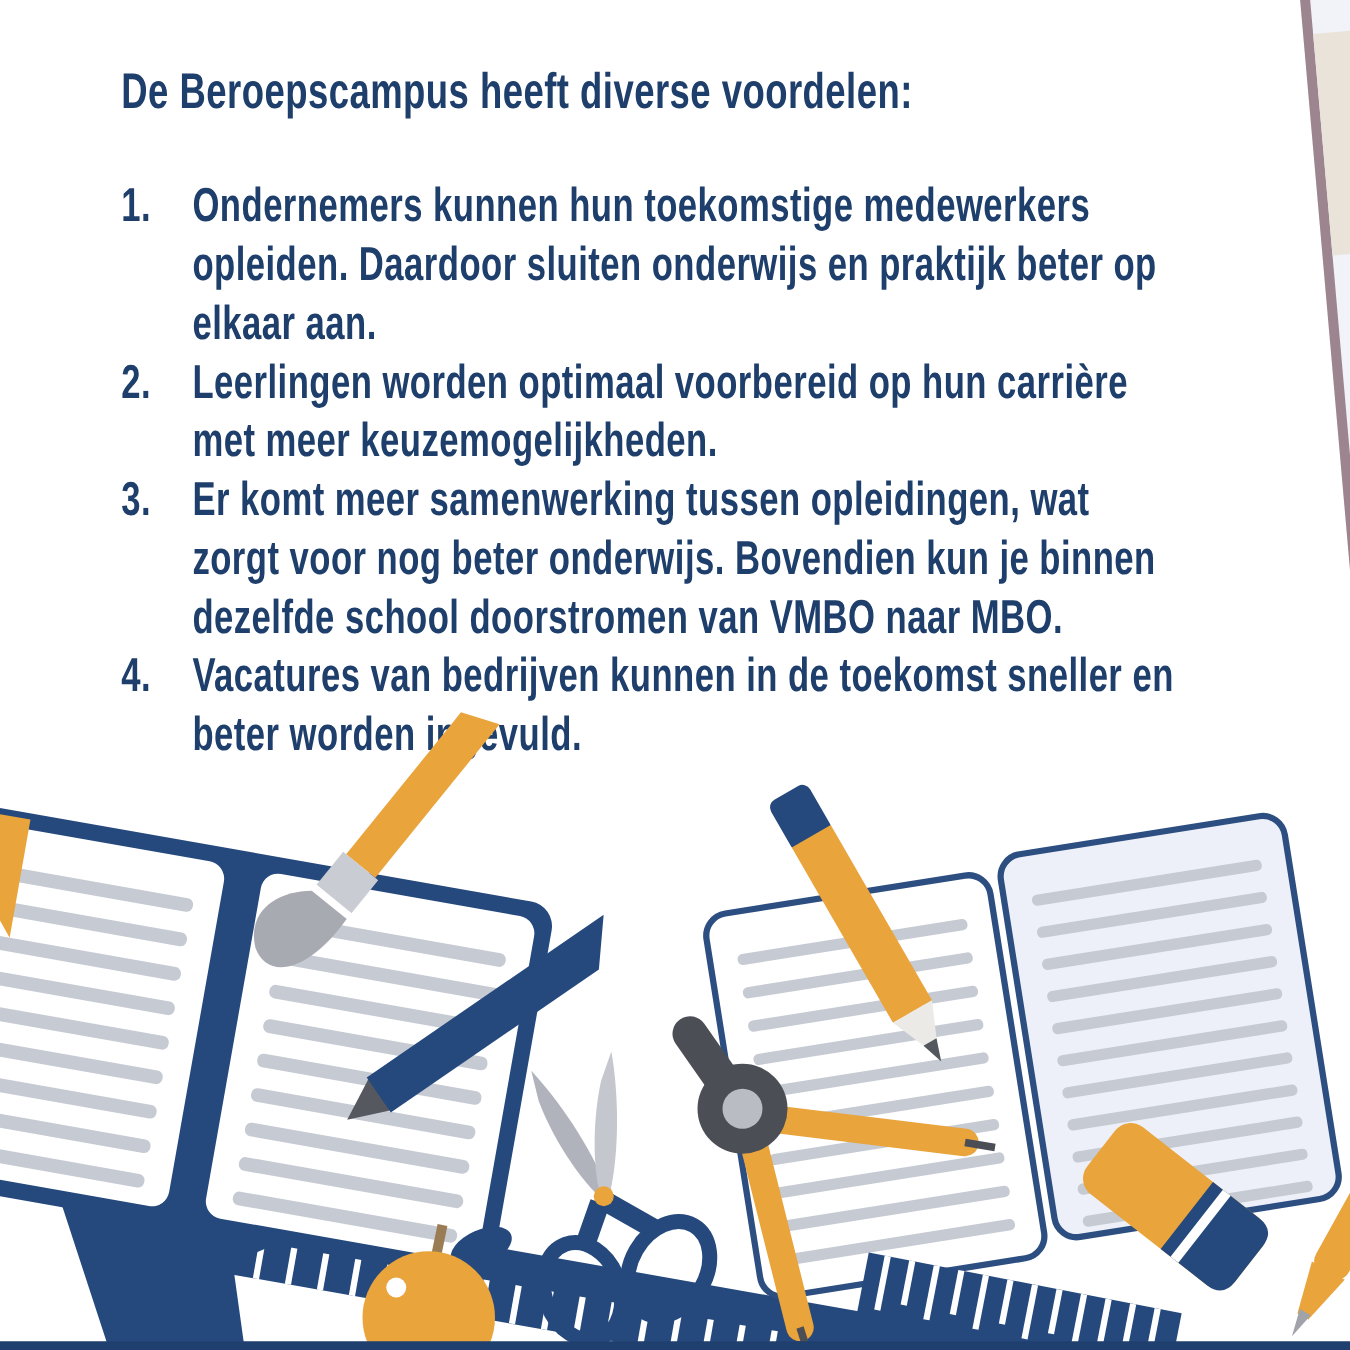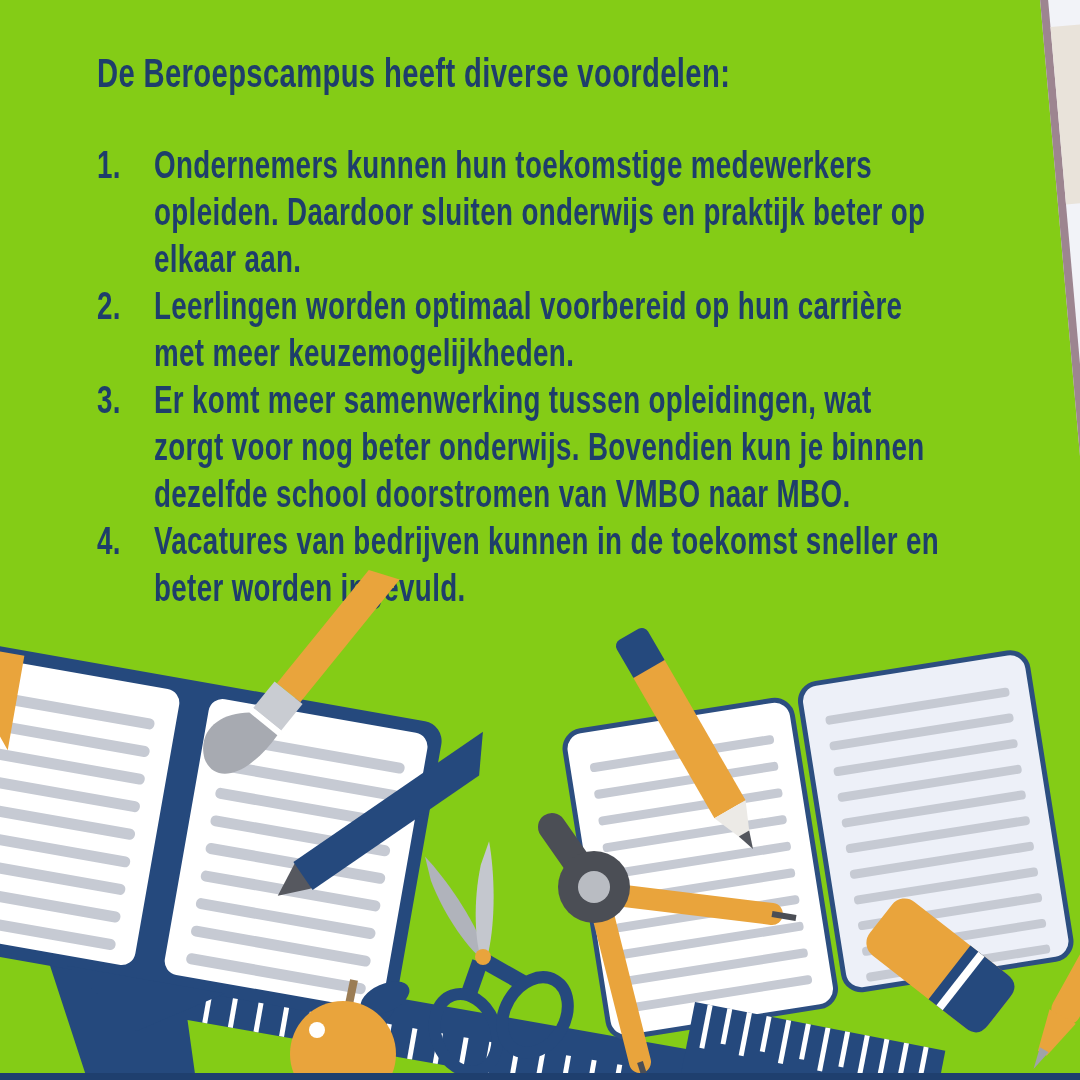--- a/index.html
+++ b/index.html
@@ -1,19 +1,19 @@
 <!DOCTYPE html>
 <html><head>
 <meta charset="utf-8">
 <style>
   html,body{margin:0;padding:0;background:#e8e8e8;}
   .canvas{
     position:relative;
     width:1080px;height:1080px;
-    background:#84cc16;
+    background:#ffffff;
     overflow:hidden;
     font-family:"Liberation Sans", sans-serif;
   }
   .content{
     position:absolute;left:97px;top:50px;width:1260px;
     transform:scaleX(0.73);transform-origin:0 0;
     color:#1e3e6b;
   }
   .heading{
     margin:0;font-size:40px;line-height:46px;font-weight:700;

